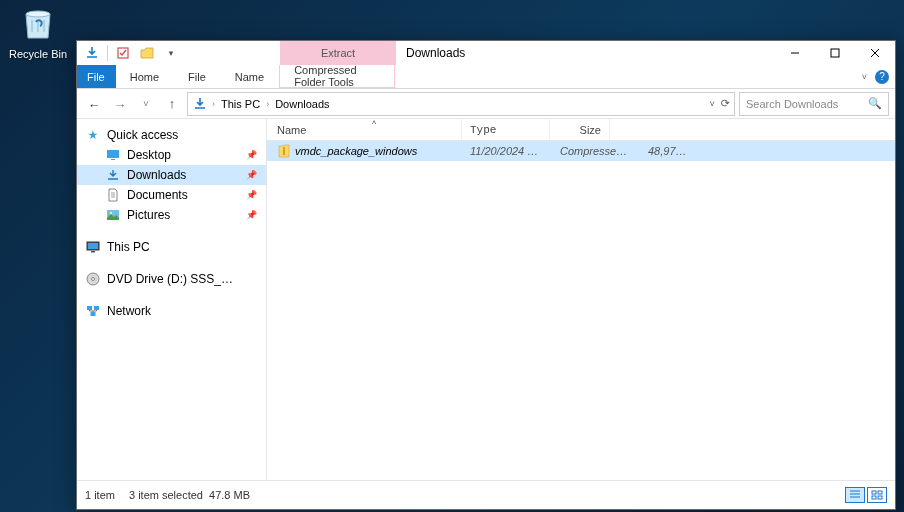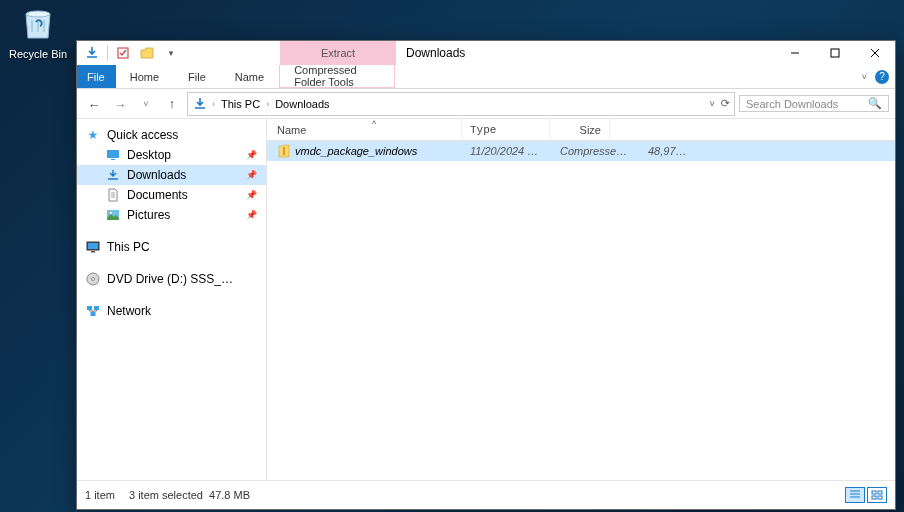--- a/index.html
+++ b/index.html
@@ -34,21 +34,21 @@
     
     
     .navbar { height: 30px; display: flex; align-items: center; padding: 3px 6px; gap: 4px; border-bottom: 1px solid #e5e5e5; }
     .nav-btn { width: 22px; height: 22px; display: flex; align-items: center; justify-content: center; color: #777; font-size: 13px; }
     .nav-btn.enabled { color: #333; }
     .addr { flex: 1; height: 24px; border: 1px solid #ccc; display: flex; align-items: center; padding: 0 4px; font-size: 11px; gap: 2px; }
     .addr-icon { width: 16px; height: 16px; display: flex; align-items: center; justify-content: center; }
     .crumb { padding: 0 2px; }
     .crumb-sep { color: #888; padding: 0 2px; font-size: 9px; }
     .addr-right { margin-left: auto; display: flex; align-items: center; gap: 6px; color: #555; }
-    .search { width: 150px; height: 17px; border: 1px solid #ccc; display: flex; align-items: center; padding: 0 6px; font-size: 11px; color: #888; }
+    .search { width: 150px; height: 24px; border: 1px solid #ccc; display: flex; align-items: center; padding: 0 6px; font-size: 11px; color: #888; }
     .search-icon { margin-left: auto; color: #666; font-size: 11px; }
     
     
     .body { flex: 1; display: flex; min-height: 0; }
     .navpane { width: 190px; border-right: 1px solid #e5e5e5; padding: 6px 0; font-size: 12px; overflow: hidden; }
     .nav-group { margin-bottom: 12px; }
     .nav-item { display: flex; align-items: center; height: 20px; padding: 0 8px 0 16px; gap: 6px; white-space: nowrap; }
     .nav-item.header { padding-left: 8px; font-weight: normal; }
     .nav-item.sub { padding-left: 28px; }
     .nav-item.selected { background: #cde8ff; }

